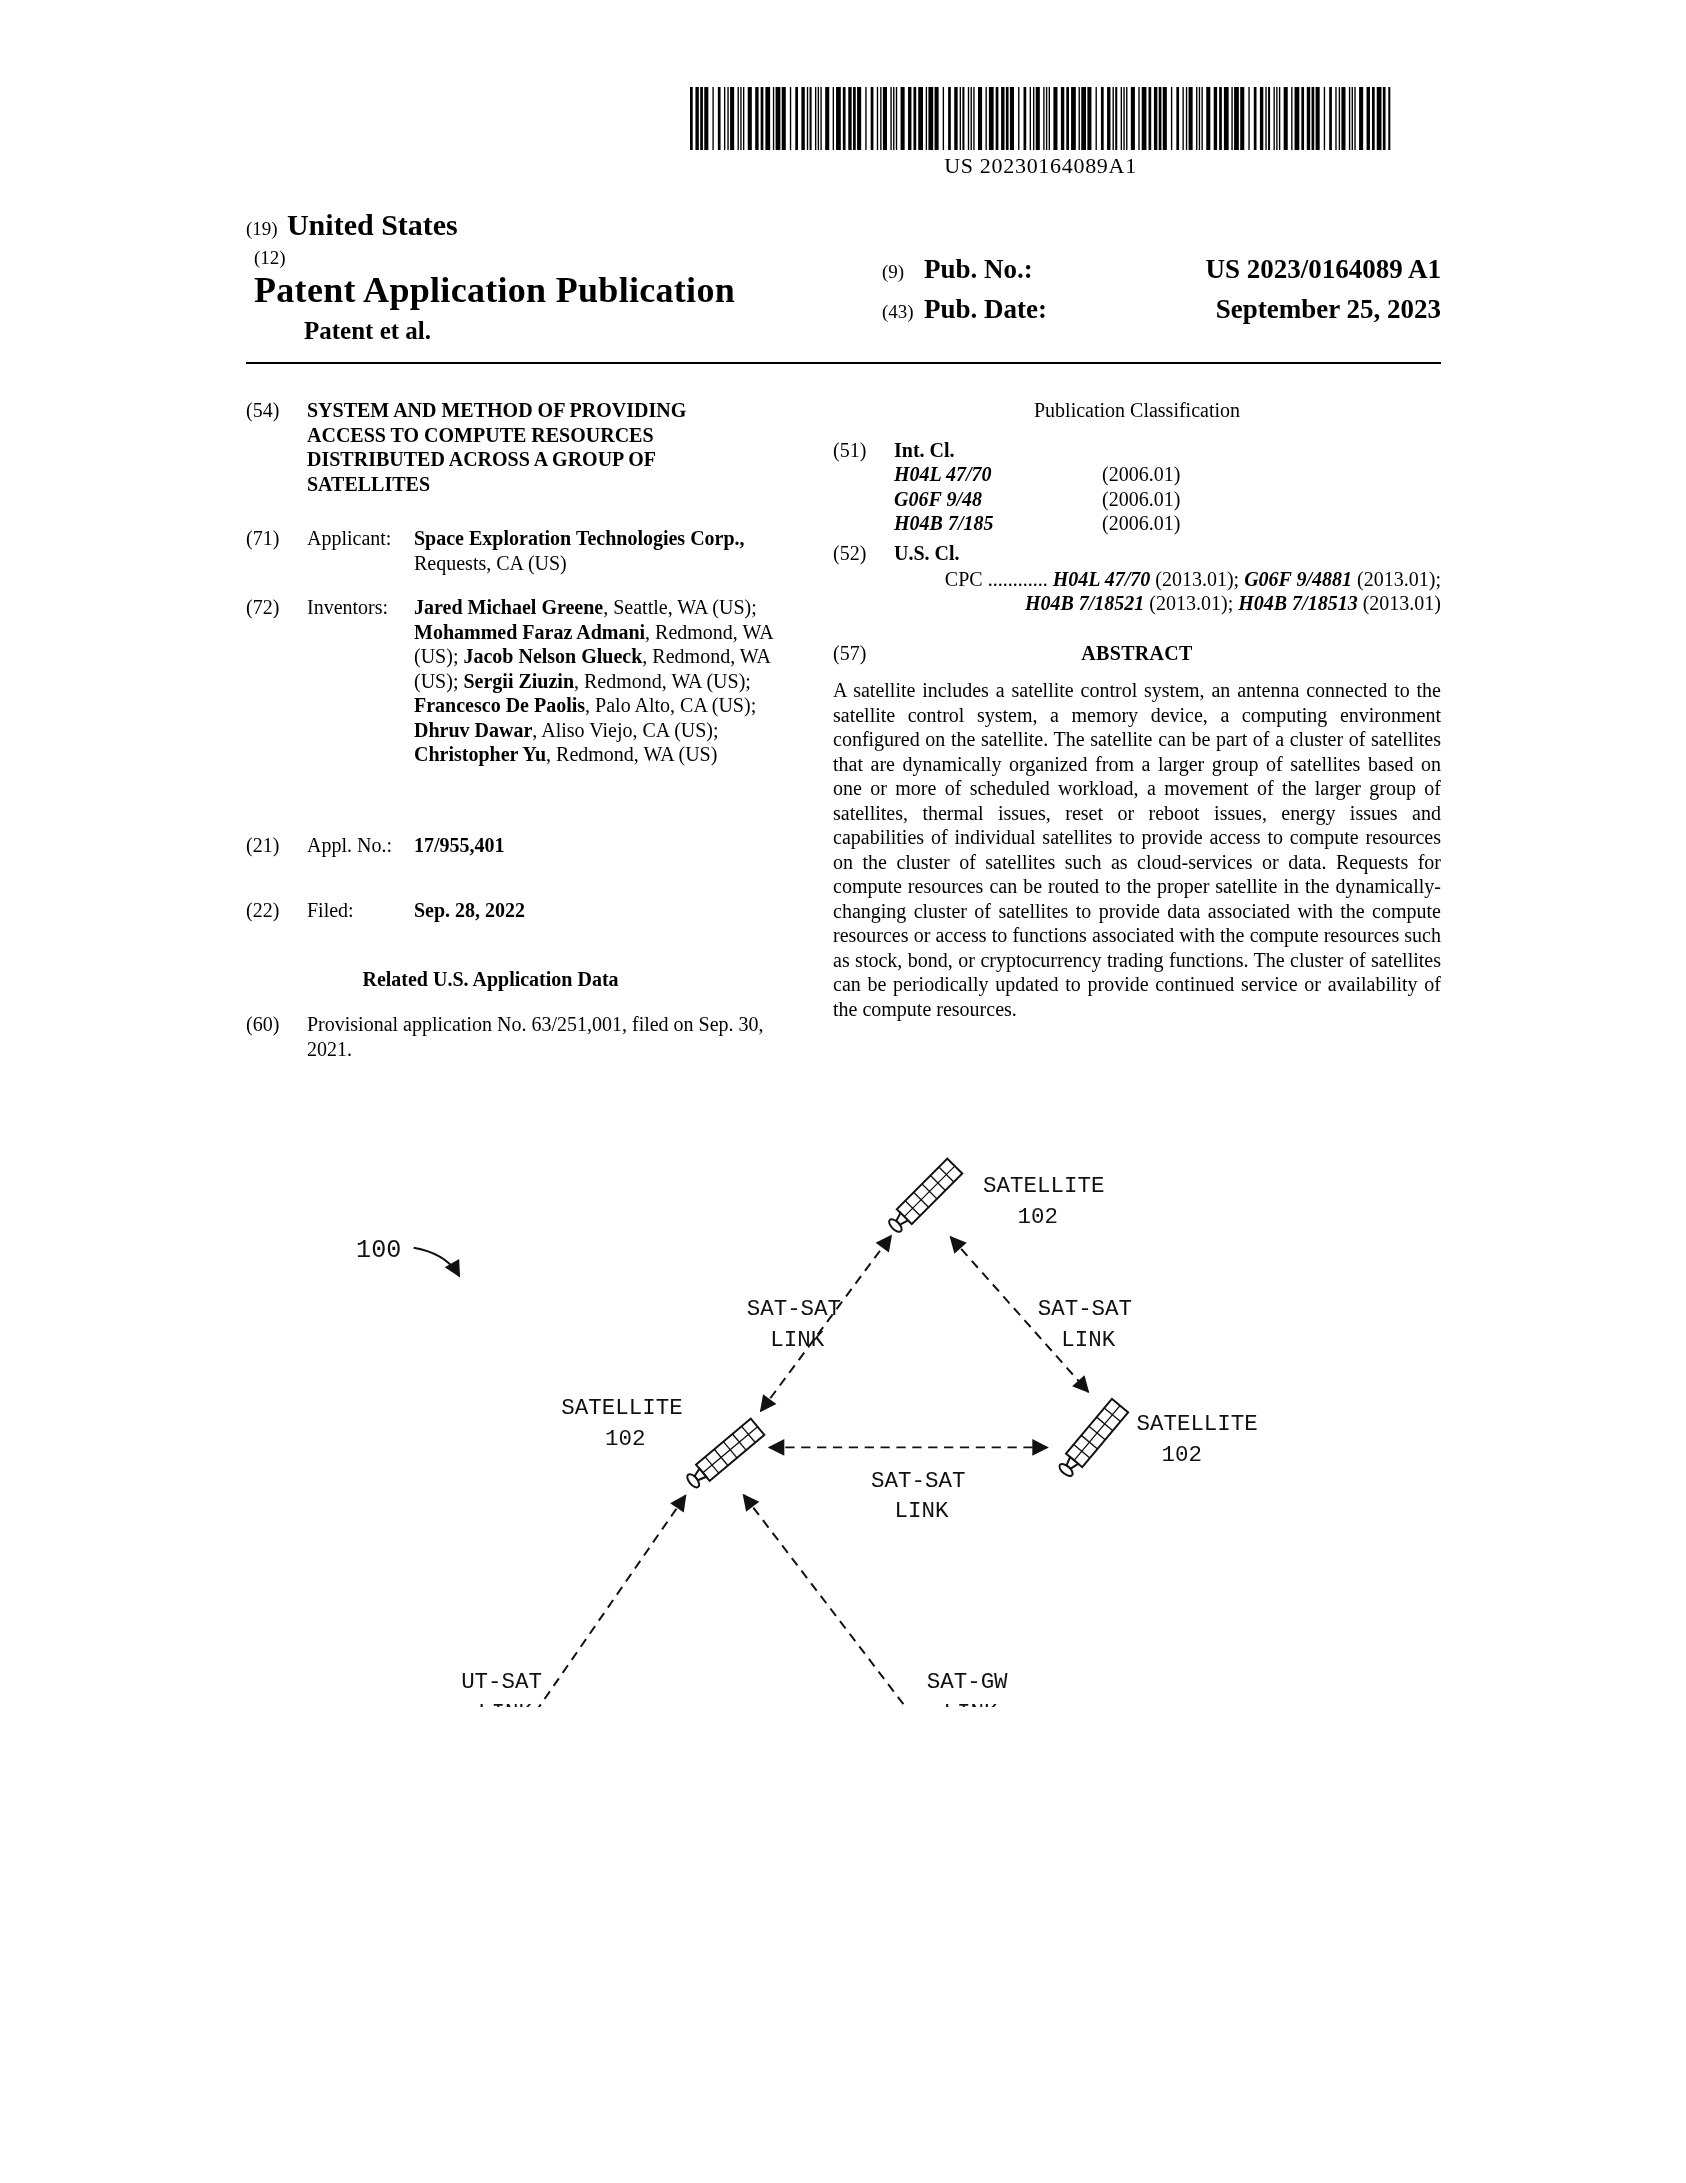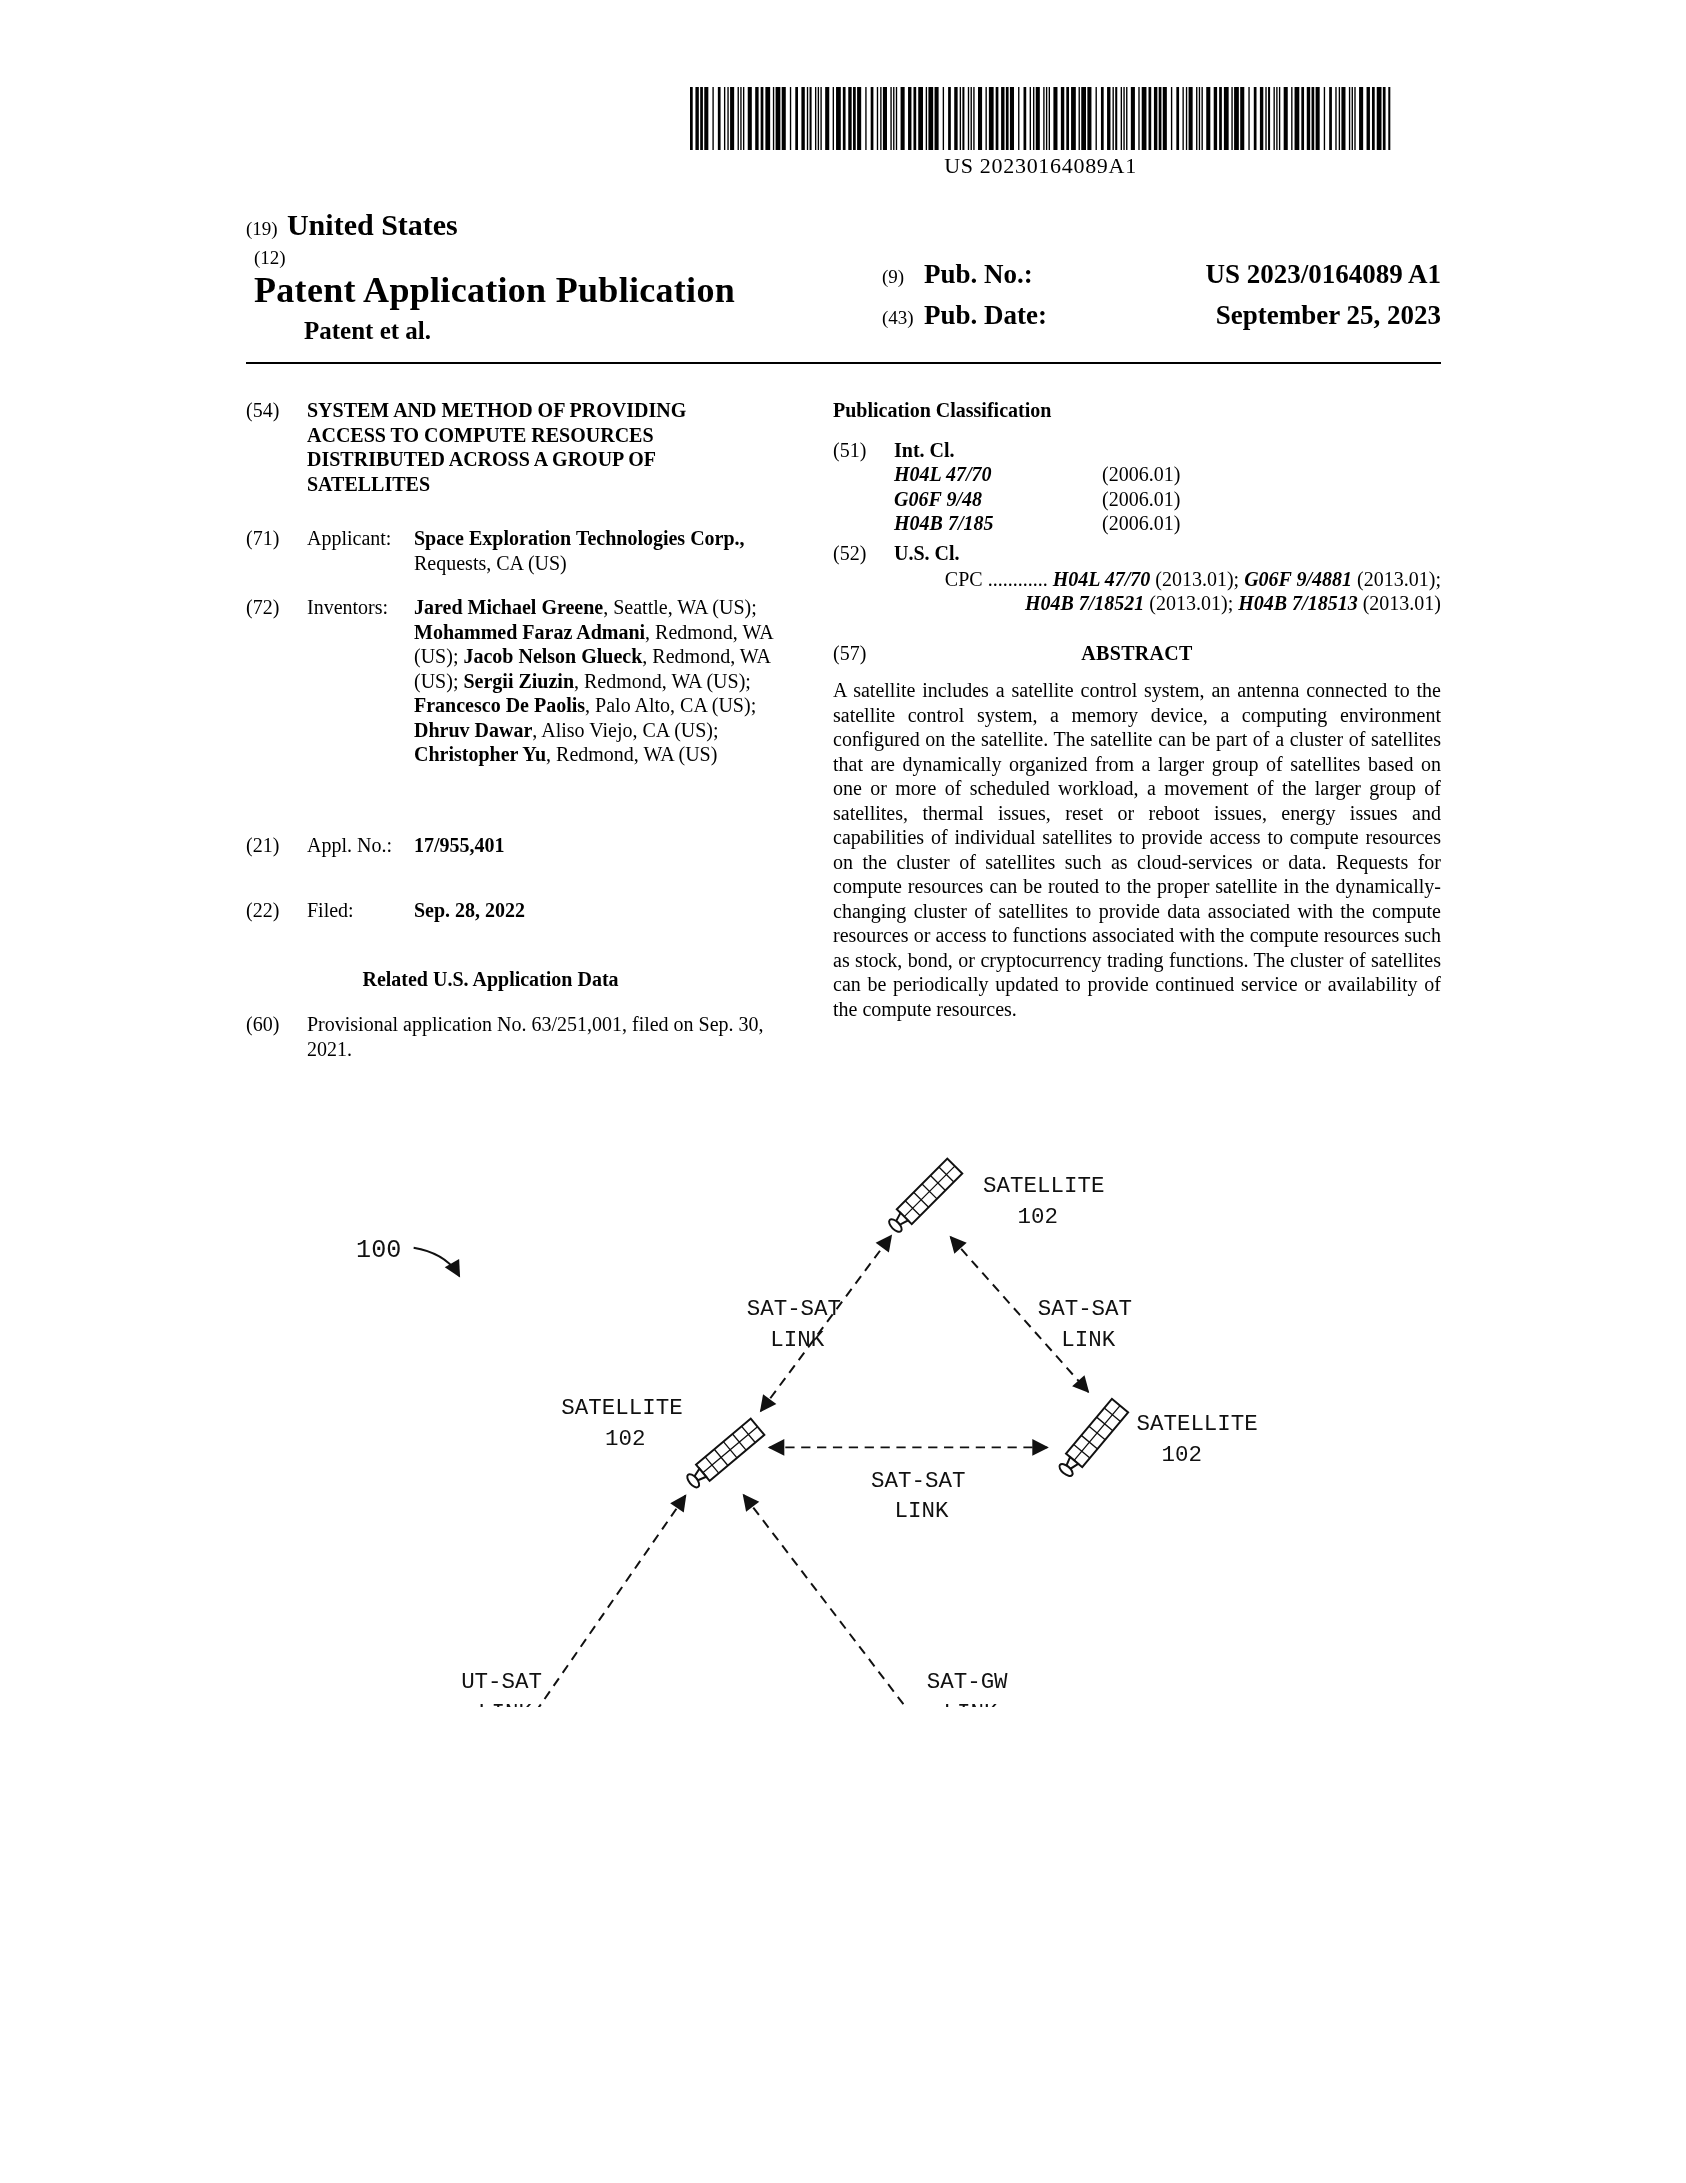--- a/index.html
+++ b/index.html
@@ -7,21 +7,21 @@
   body { font-family:"Liberation Serif", serif; color:#000; }
   .page { width:1687px; height:1707px; background:#fff; padding-top:87px; overflow:hidden; position:relative; }
   .content { padding:0 246px; }
 
   
   .barcode-wrap { width:701px; margin-left:444px; }
   .barcode-svg { display:block; width:701px; height:63px; }
   .barcode-text { text-align:center; font-size:22px; margin-top:2.6px; letter-spacing:0.7px; }
 
   
-  .head { display:flex; justify-content:space-between; margin-top:29px;align-items:center; }
+  .head { display:flex; justify-content:space-between; margin-top:29px; }
   .pnum { font-size:19px; font-weight:normal; }
   .line19 { display:flex; align-items:baseline; }
   .country { font-size:30px; font-weight:bold; margin-left:9.3px; }
   .line12 { display:flex; align-items:baseline; margin-top:5.3px;flex-direction:column; }
   .doctype { font-size:36px; font-weight:bold; margin-left:8px; letter-spacing:0.3px; }
   .authors { font-size:25px; font-weight:bold; margin-left:58px; margin-top:6.6px; }
   .head-right { width:559px; margin-top:46px; font-size:27px; font-weight:bold; }
   .pubrow { display:grid; grid-template-columns:42px 167px 1fr; align-items:baseline; margin-bottom:9.3px; }
   .pubrow .pubval { text-align:right; white-space:nowrap; }
   .rule { border:none; border-top:2.6px solid #000; margin-top:17px; }
@@ -37,21 +37,21 @@
   .bold { font-weight:bold; }
   .title { font-weight:bold; max-width:397px; }
   .title-item { margin-bottom:30px; }
   .applicant-item { margin-bottom:20px; }
   .inventors-item { margin-bottom:66px; }
   .appl-item { margin-bottom:41px; }
   .filed-item { margin-bottom:44px; }
   .related-heading { text-align:center; font-weight:bold; margin:0 40px 21px 0; }
   .val b { font-weight:bold; }
 
-  .class-heading { font-weight:bold; margin-bottom:14.6px; }
+  .class-heading { text-align:center; font-weight:normal; margin-bottom:14.6px; }
   .clsitem { margin-bottom:5.3px; }
   .intcl-row { display:grid; grid-template-columns:208px 1fr; }
   .code { font-weight:bold; font-style:italic; }
   .cpc { text-align:right; margin-top:1.3px; }
   .abstract-head { position:relative; text-align:center; margin:25px 0 13.2px; }
   .abstract-head .inid { position:absolute; left:0; }
   .abs-title { font-weight:bold; letter-spacing:0.3px; }
   .abstract { text-align:justify; line-height:24.5px; }
 
   

